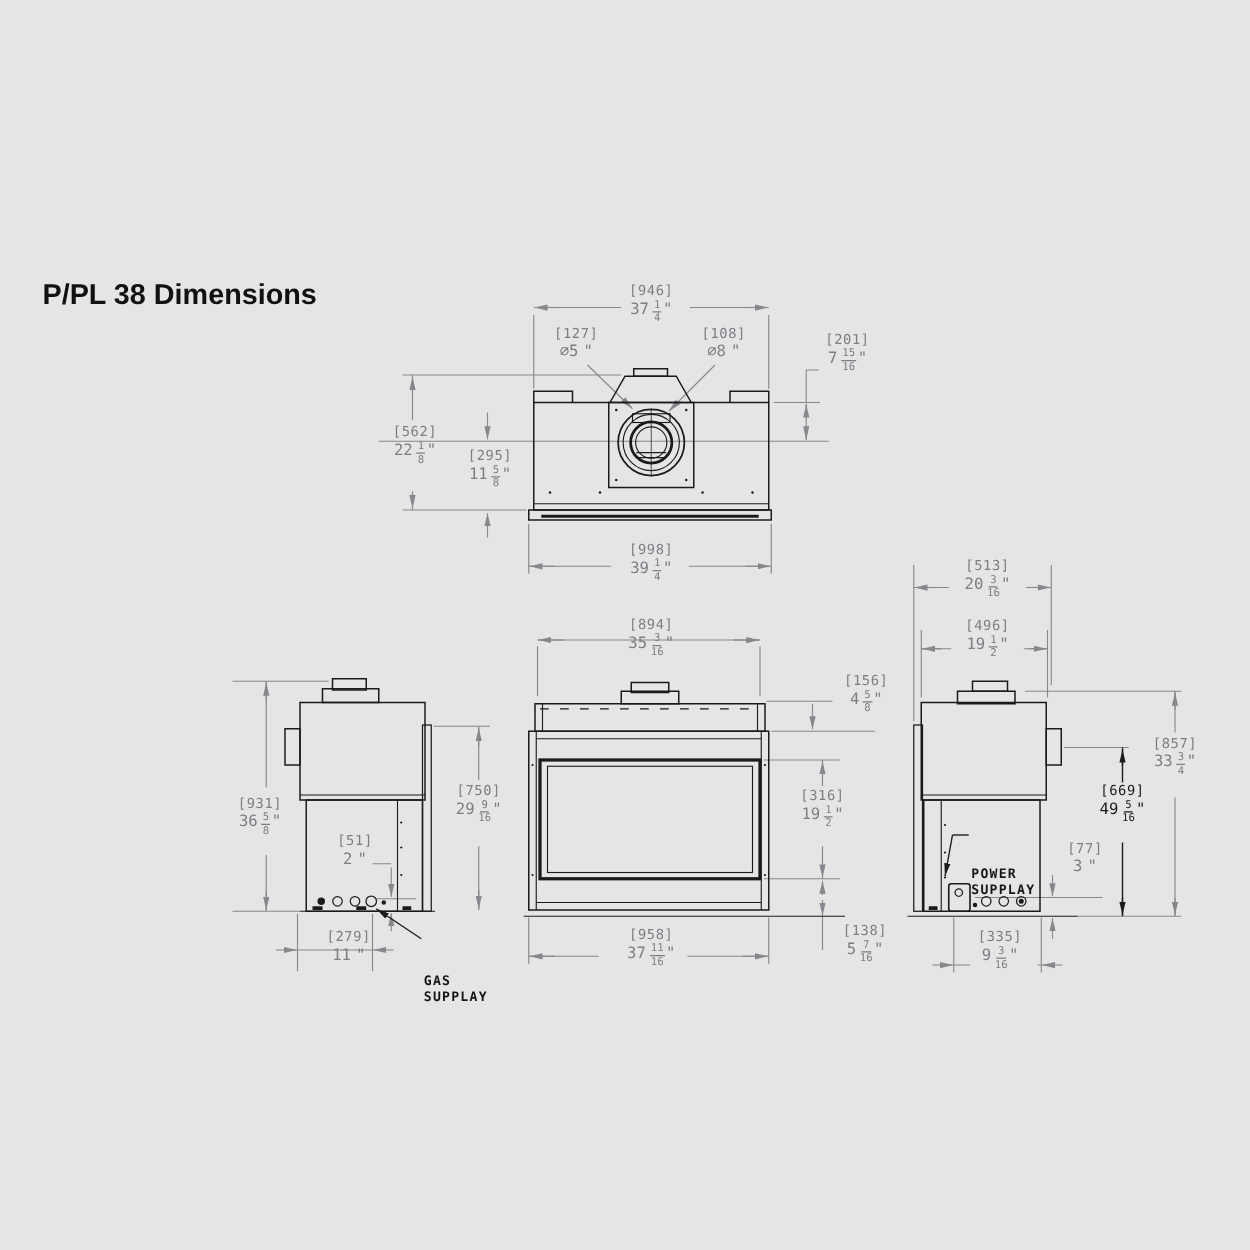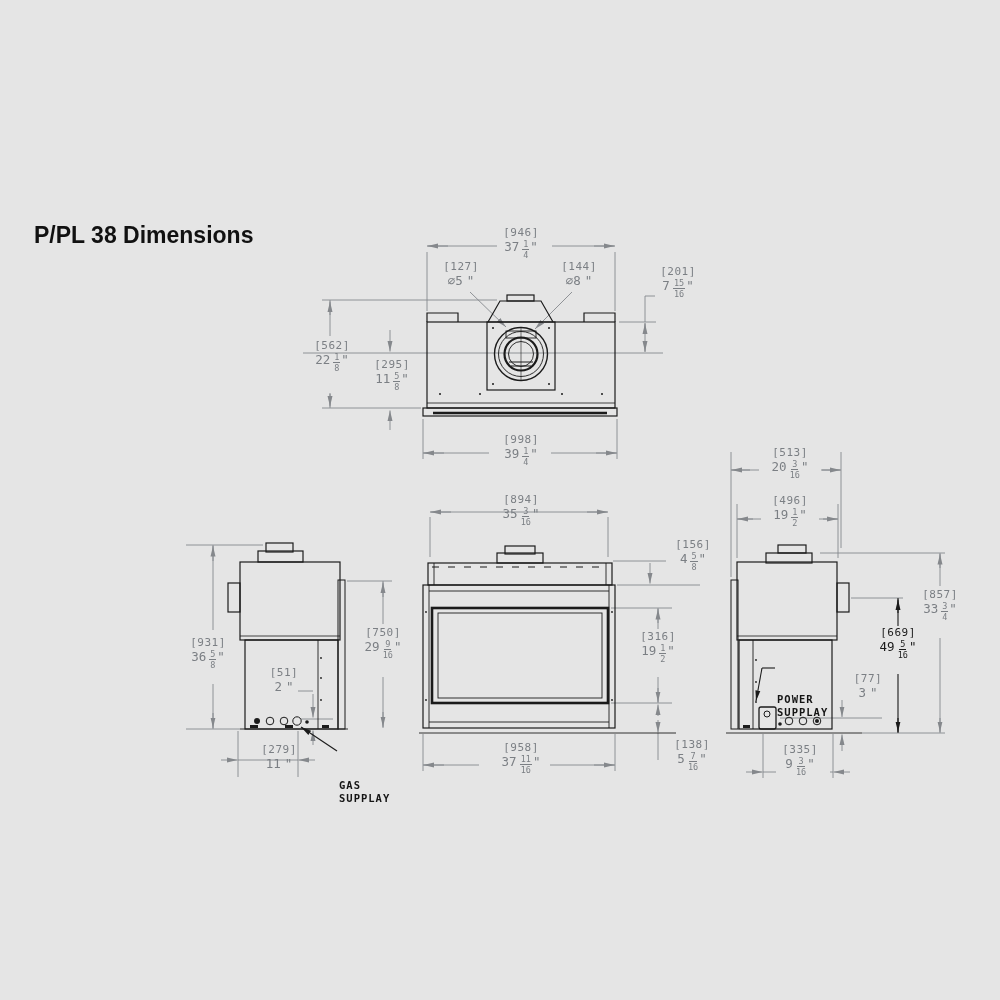--- a/index.html
+++ b/index.html
@@ -244,21 +244,21 @@
 </div>
 <div class="dim" style="left:433px;top:261px;width:56px">
   <div class="mm">[127]</div>
   <div class="in">
         <span>∅5</span>
         <span class="frac"></span>
         <span>"</span>
       </div>
 </div>
 <div class="dim" style="left:551px;top:261px;width:56px">
-  <div class="mm">[144]</div>
+  <div class="mm">[108]</div>
   <div class="in">
         <span>∅8</span>
         <span class="frac"></span>
         <span>"</span>
       </div>
 </div>
 <div class="dim" style="left:650px;top:266px;width:56px">
   <div class="mm">[201]</div>
   <div class="in">
         <span>7</span>

